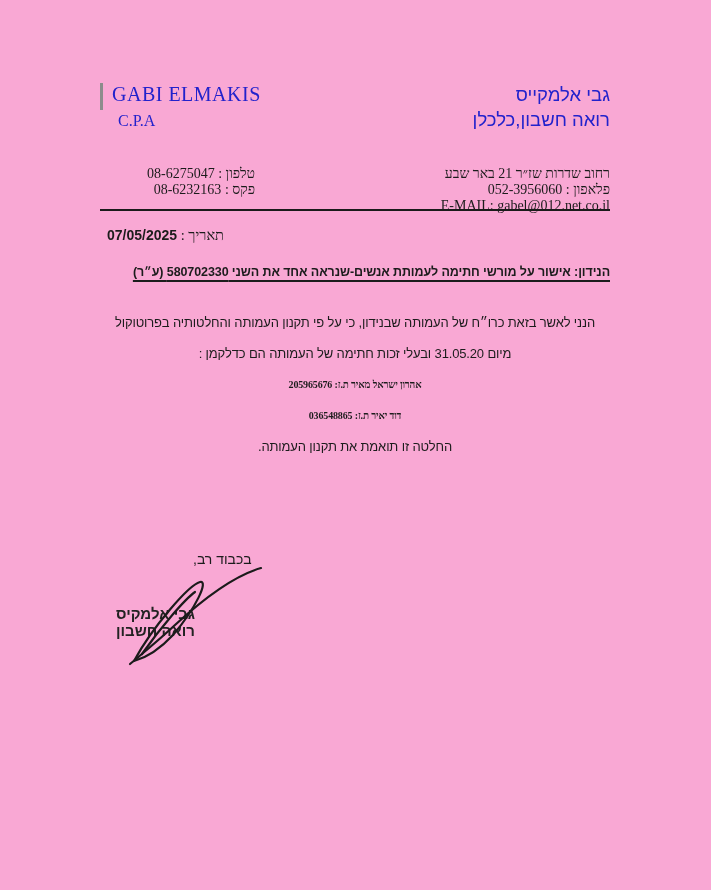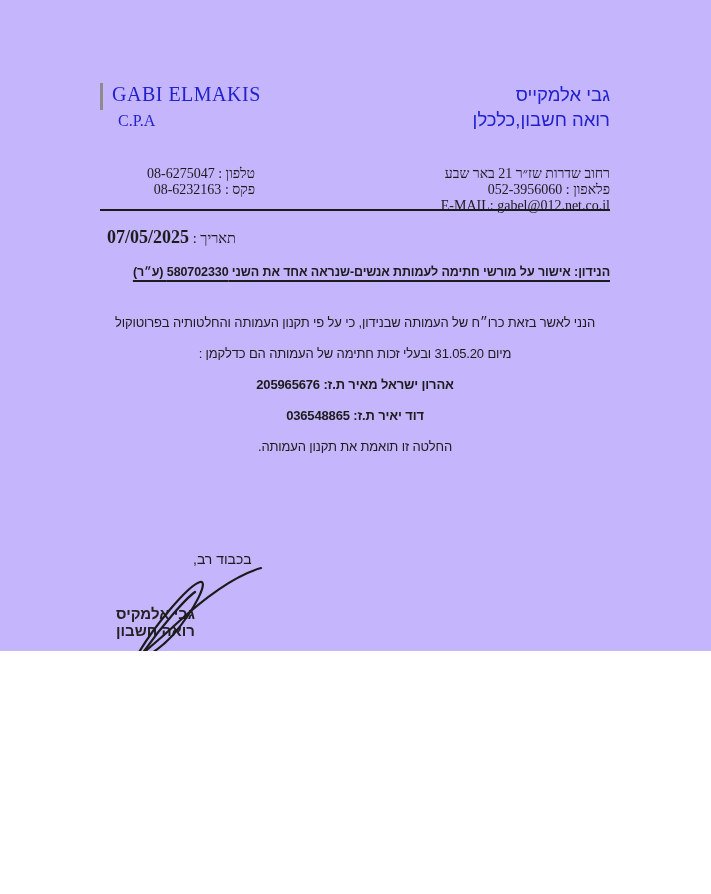--- a/index.html
+++ b/index.html
@@ -3,22 +3,22 @@
 <meta charset="utf-8">
 <style>
   :root { --accent: #2222cc; --ink: #1c1c1c; }
   * { box-sizing: border-box; margin: 0; padding: 0; }
   html, body { background: #ffffff; }
   body { font-family: "Liberation Sans", "DejaVu Sans", sans-serif; color: var(--ink); }
 
   .page {
     position: relative;
     width: 711px;
-    height: 651px;
-    background: #c4b5fd;
+    height: 890px;
+    background: #f9a8d4;
     overflow: hidden;
   }
 
   
   .letterhead {
     position: absolute;
     top: 82px; left: 100px; right: 101px;
     display: flex;
     justify-content: space-between;
     align-items: flex-start;
@@ -73,22 +73,22 @@
 
   
   .date-row {
     position: absolute;
     top: 227px; left: 107px;
     white-space: nowrap;
     font-family: "Liberation Serif", "DejaVu Serif", serif;
     font-size: 14.5px;
   }
   .date-value {
-    font-family: Liberation Serif, serif;
-    font-size: 18px;
+    font-family: Liberation Sans, sans-serif;
+    font-size: 14px;
     font-weight: 600;
   }
 
   
   .subject {
     position: absolute;
     top: 265px; right: 101px;
     white-space: nowrap;
     font-size: 12.5px;
     font-weight: bold;
@@ -104,21 +104,21 @@
     top: 313px; left: 100px; right: 101px;
     text-align: center;
     font-size: 13px;
     letter-spacing: -0.15px;
   }
   .body-line {
     white-space: nowrap;
     line-height: 19px;
     margin-bottom: 12px;
   }
-  .body-line.bold { font-weight: bold; font-size: 13px; }
+  .body-line.bold { font-weight: bold; font-size: 10px; font-family: Liberation Serif, serif; }
   .body-line.spacer-top { margin-top: 1px; }
 
   
   .signoff {
     position: absolute;
     top: 551px; left: 193px;
     font-size: 14px;
     text-align: right;
   }
   .stamp {

